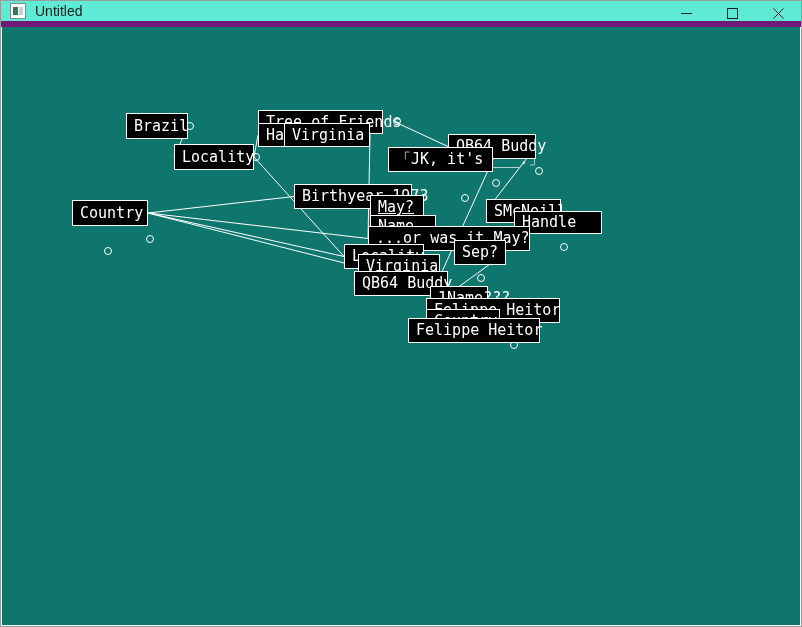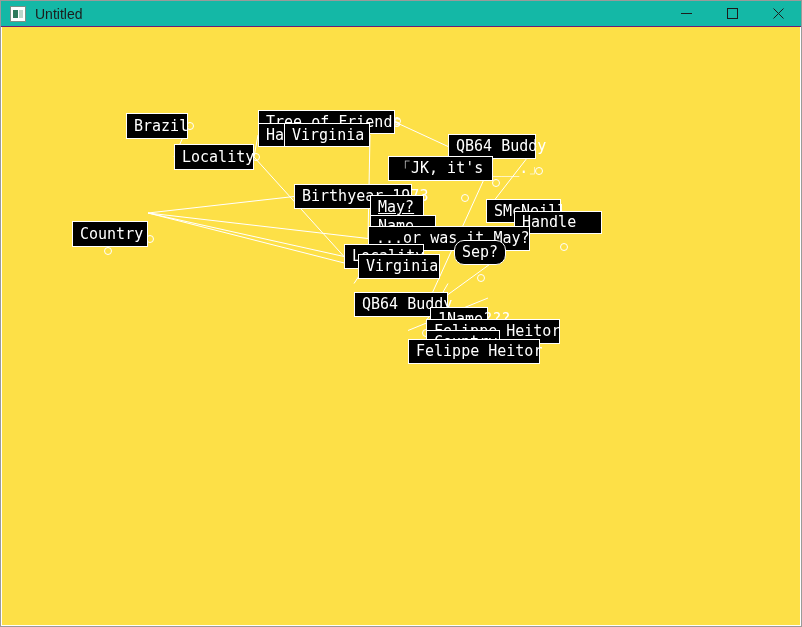--- a/index.html
+++ b/index.html
@@ -24,24 +24,24 @@
     background: #ffffff;
     box-sizing: border-box;
     border: 1px solid #9a9a9a;
   }
 
   #titlebar {
     position: absolute;
     left: 0; top: 0;
     width: 800px;
     height: 26px;
-    background: #14b8a6;
+    background: #5eead4;
     display: flex;
     align-items: center;
-    border-bottom: 1px solid #701a75;
+    border-bottom: 6px solid #701a75;
     box-sizing: border-box;
   }
 
   #app-icon {
     width: 16px;
     height: 16px;
     margin-left: 9px;
     margin-right: 9px;
     border: 1px solid #7a8f86;
     box-sizing: border-box;
@@ -88,21 +88,21 @@
 
   .win-btn svg { display: block; margin: 0 auto; }
 
   
   #canvas {
     position: absolute;
     left: 1px;
     top: 26px;
     width: 798px;
     height: 598px;
-    background: #fde047;
+    background: #0f766e;
     overflow: hidden;
   }
 
   #edge-layer {
     position: absolute;
     left: 0; top: 0;
     width: 798px;
     height: 598px;
     pointer-events: none;
   }
@@ -132,24 +132,24 @@
   .z4  { z-index: 14; }
   .z5  { z-index: 15; }
   .z6  { z-index: 16; }
   .z7  { z-index: 17; }
   .z8  { z-index: 18; }
   .z9  { z-index: 19; }
   .z10 { z-index: 20; }
   .z11 { z-index: 21; }
   .z12 { z-index: 22; }
   .z13 { z-index: 23; }
-  .z14 { z-index: 24; border-radius: 10px; }
+  .z14 { z-index: 24; }
   .z15 { z-index: 25; }
   .z16 { z-index: 26; }
-  .z17 { z-index: 27; margin-top: 21px; }
+  .z17 { z-index: 27; }
 </style>
 </head>
 <body>
 
 <div id="app-window">
 
   <div id="titlebar">
     <div id="app-icon"></div>
     <div id="window-title">Untitled</div>
 
@@ -201,36 +201,36 @@
         <circle cx="479" cy="251" r="3.5" fill="none" stroke="#ffffff" stroke-width="1"></circle>
         <circle cx="448" cy="285" r="3.5" fill="none" stroke="#ffffff" stroke-width="1"></circle>
         <circle cx="489" cy="301" r="3.5" fill="none" stroke="#ffffff" stroke-width="1"></circle>
         <circle cx="512" cy="318" r="3.5" fill="none" stroke="#ffffff" stroke-width="1"></circle>
         <circle cx="424" cy="306" r="3.5" fill="none" stroke="#ffffff" stroke-width="1"></circle>
       </svg>
     <div id="node-layer">
         <div class="node z1" style="left: 124px; top: 86px; width: 62px; height: 26px;">
           <span>Brazil</span>
         </div>
-        <div class="node z2" style="left: 256px; top: 83px; width: 137px; height: 24px;">
+        <div class="node z2" style="left: 256px; top: 83px; width: 125px; height: 24px;">
           <span>Tree of Friends</span>
         </div>
         <div class="node z3" style="left: 256px; top: 96px; width: 112px; height: 24px;">
           <span>Ham</span>
         </div>
         <div class="node z4" style="left: 282px; top: 96px; width: 86px; height: 24px;">
           <span>Virginia</span>
         </div>
         <div class="node z5" style="left: 172px; top: 117px; width: 80px; height: 26px;">
           <span>Locality</span>
         </div>
         <div class="node z6" style="left: 446px; top: 107px; width: 88px; height: 25px;">
           <span>QB64 Buddy</span>
         </div>
-        <div class="node z7" style="left: 386px; top: 129px; width: 105px; height: 25px;">
+        <div class="node z7" style="left: 386px; top: 120px; width: 105px; height: 25px;">
           <span>「JK, it's ___.」</span>
         </div>
         <div class="node z8" style="left: 292px; top: 157px; width: 118px; height: 25px;">
           <span>Birthyear 1973</span>
         </div>
         <div class="node z9" style="left: 368px; top: 168px; width: 54px; height: 25px; text-decoration: underline;">
           <span>May?</span>
         </div>
         <div class="node z10" style="left: 484px; top: 172px; width: 75px; height: 24px;">
           <span>SMcNeill</span>

